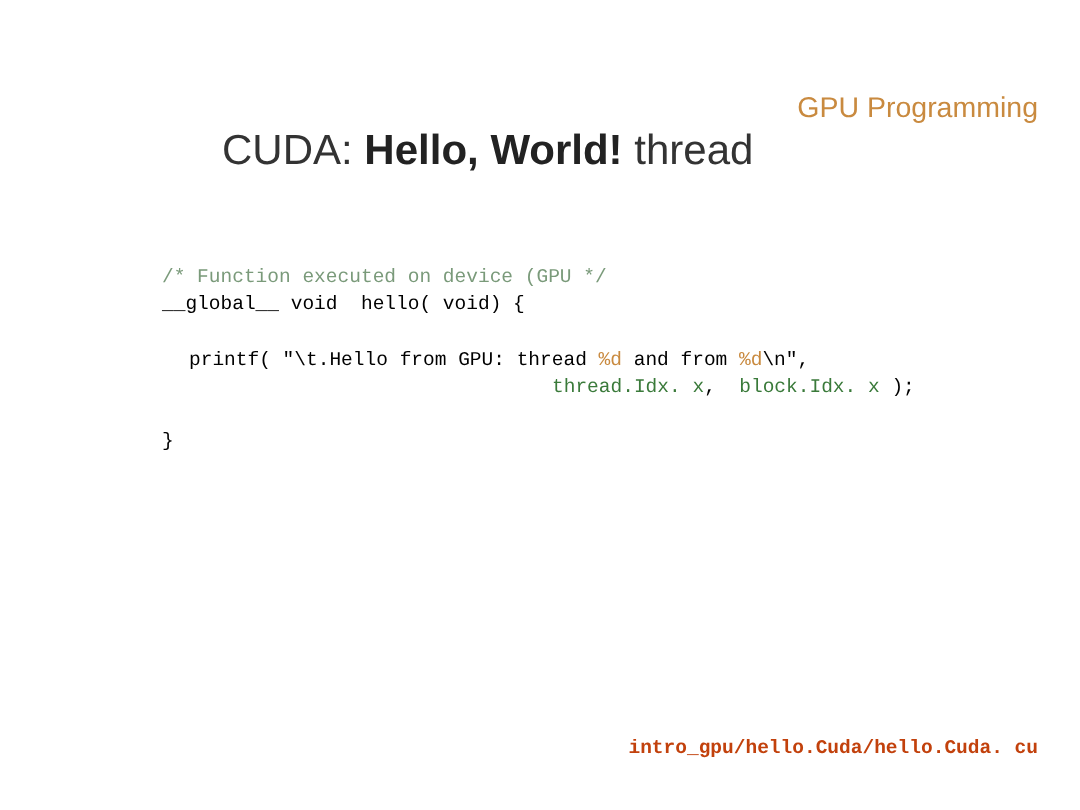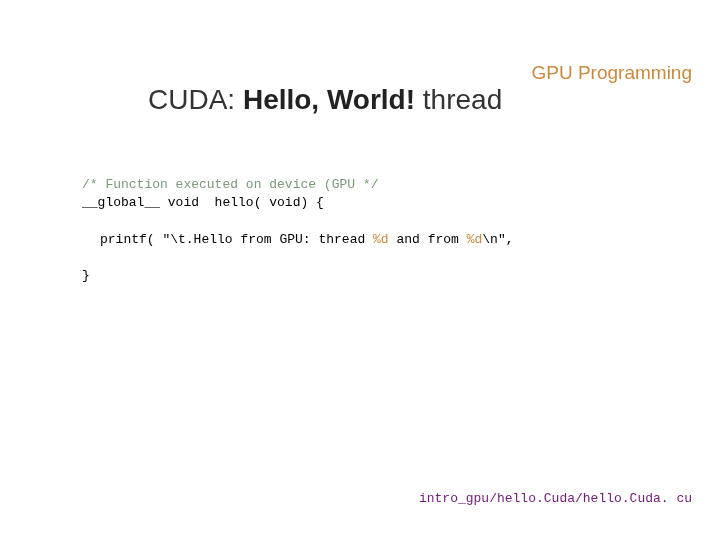--- a/index.html
+++ b/index.html
@@ -50,48 +50,50 @@
       color: #7a9a7a;
     }
     .fmt {
       color: #c98a3f;
     }
     .arg {
       color: #3a7a3a;
     }
     .code-line {
       white-space: pre;
+      margin-left: 26px;
     }
     .footer {
       position: absolute;
       bottom: 34px;
       right: 28px;
       font-family: "Courier New", Courier, monospace;
       font-size: 13px;
-      font-weight: normal;
-      color: #701a75;
+      font-weight: bold;
+      color: #c2410c;
     }
     .indent1 { padding-left: 18px; }
     .indent2 { padding-left: 260px; }
   </style>
 </head>
 <body>
 
 <div class="header">
   <span>GPU Programming</span>
 </div>
 
 <div class="title">
   <span>CUDA:  </span><span class="bold">Hello, World!</span><span>  thread</span>
 </div>
 
 <div class="code-container">
   <div class="code-line comment">/* Function executed on device (GPU */</div>
   <div class="code-line">__global__ void  hello( void) {</div>
   <div class="code-line">&nbsp;</div>
   <div class="code-line indent1"><span>printf( "\t.Hello from GPU: thread </span><span class="fmt">%d</span><span> and from </span><span class="fmt">%d</span><span>\n",</span></div>
+  <div class="code-line indent2"><span class="arg">thread.Idx. x</span><span>,  </span><span class="arg">block.Idx. x</span><span> );</span></div>
   <div class="code-line">&nbsp;</div>
   <div class="code-line">}</div>
 </div>
 
 <div class="footer">
   <span>intro_gpu/hello.Cuda/hello.Cuda. cu</span>
 </div>
 
 </body></html>

